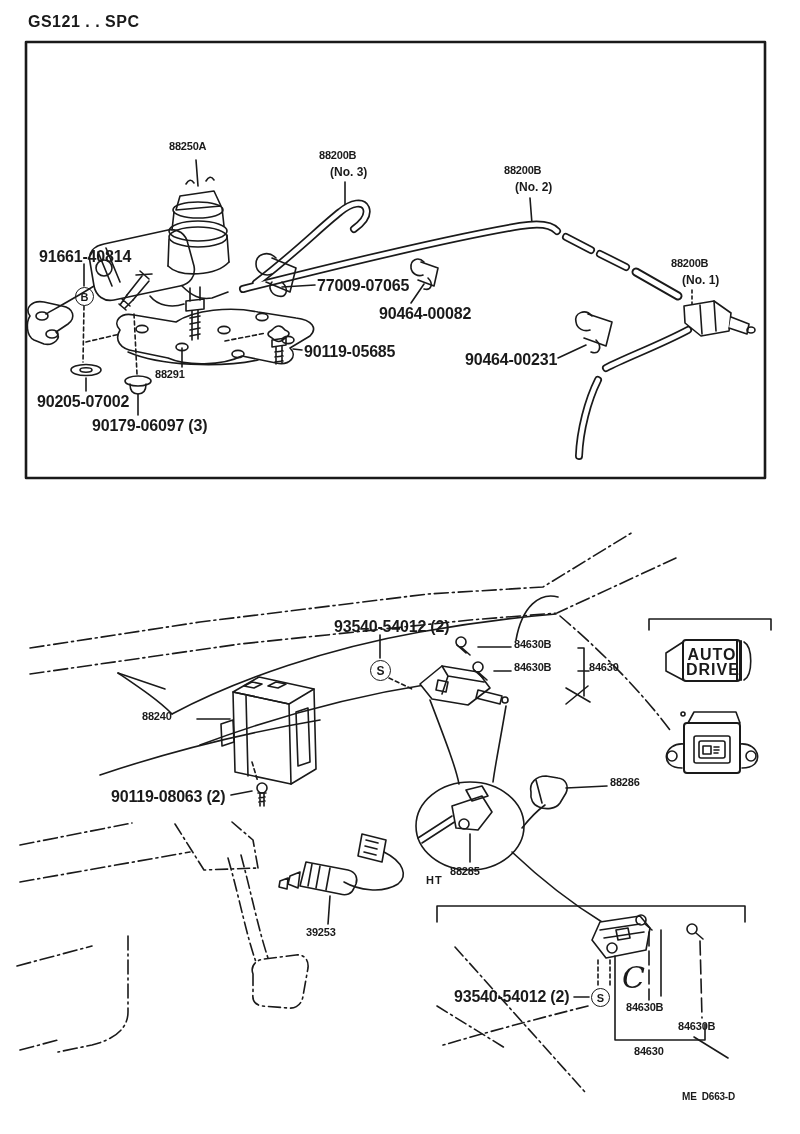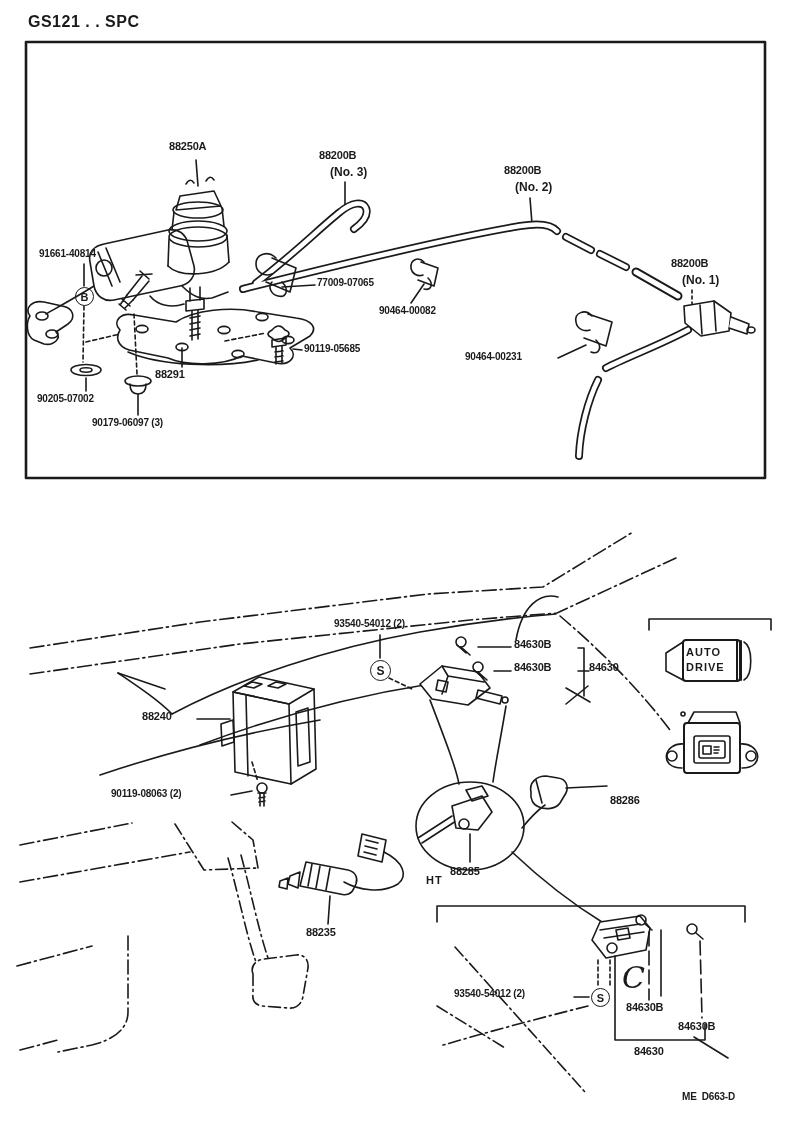--- a/index.html
+++ b/index.html
@@ -2,34 +2,34 @@
 <html><head>
 <meta charset="utf-8">
 <style>
   html,body{margin:0;padding:0;background:#e8e8e8;}
   .canvas{
     position:relative;width:800px;height:1134px;background:#fff;
     font-family:"Liberation Sans",sans-serif;color:#1a1a1a;overflow:hidden;
   }
   .art{position:absolute;left:0;top:0;}
   .lbl{
-    position:absolute;font-weight:700;font-size:10px;letter-spacing:-0.2px;
+    position:absolute;font-weight:700;font-size:16px;letter-spacing:-0.2px;
     white-space:nowrap;color:#1a1a1a;line-height:1;
   }
   .lg{font-size:11px;}
   .sm{font-size:12px;letter-spacing:0;margin-left:8px;}
   .title{font-size:16px;letter-spacing:0.5px;}
   .foot{font-size:10px;white-space:pre;}
   .marker{
     position:absolute;border:1.7px solid #1a1a1a;border-radius:50%;
     font-weight:700;text-align:center;color:#1a1a1a;
     display:flex;align-items:center;justify-content:center;
   }
-  .knobtxt{position:absolute;width:52px;text-align:left;font-weight:700;
-    font-size:11px;letter-spacing:1px;}
+  .knobtxt{position:absolute;width:52px;text-align:center;font-weight:700;
+    font-size:16px;letter-spacing:1px;}
   .cglyph{position:absolute;font-family:"DejaVu Serif",serif;font-style:italic;
     font-size:30px;font-weight:400;}
 </style>
 </head>
 <body>
 
 <div class="canvas">
 
 <svg class="art" width="800" height="1134" viewBox="0 0 800 1134">
   <g stroke="#1a1a1a" fill="none" stroke-width="1.6" stroke-linecap="round" stroke-linejoin="round">
@@ -288,23 +288,23 @@
 <div class="lbl" style="left:37px;top:394px">90205-07002</div>
 <div class="lbl" style="left:92px;top:418px">90179-06097 (3)</div>
 
 <div class="lbl" style="left:334px;top:619px">93540-54012 (2)</div>
 <div class="marker" style="left:370px;top:660px;width:19px;height:19px;font-size:12px">S</div>
 <div class="lbl lg" style="left:514px;top:639px">84630B</div>
 <div class="lbl lg" style="left:514px;top:662px">84630B</div>
 <div class="lbl lg" style="left:589px;top:662px">84630</div>
 <div class="lbl lg" style="left:142px;top:711px">88240</div>
 <div class="lbl" style="left:111px;top:789px">90119-08063 (2)</div>
-<div class="lbl lg" style="left:610px;top:795px">88286</div>
+<div class="lbl lg" style="left:610px;top:777px">88286</div>
 <div class="lbl lg" style="left:450px;top:866px">88285</div>
-<div class="lbl lg" style="left:306px;top:927px">88235</div>
+<div class="lbl lg" style="left:306px;top:927px">39253</div>
 <div class="knobtxt" style="left:686px;top:646px">AUTO</div>
 <div class="knobtxt" style="left:686px;top:661px">DRIVE</div>
 
 <div class="lbl lg" style="left:426px;top:875px;letter-spacing:1px">HT</div>
 <div class="lbl" style="left:454px;top:989px">93540-54012 (2)</div>
 <div class="marker" style="left:591px;top:988px;width:17px;height:17px;font-size:11px">S</div>
 <div class="cglyph" style="left:622px;top:960px">C</div>
 <div class="lbl lg" style="left:626px;top:1002px">84630B</div>
 <div class="lbl lg" style="left:678px;top:1021px">84630B</div>
 <div class="lbl lg" style="left:634px;top:1046px">84630</div>

